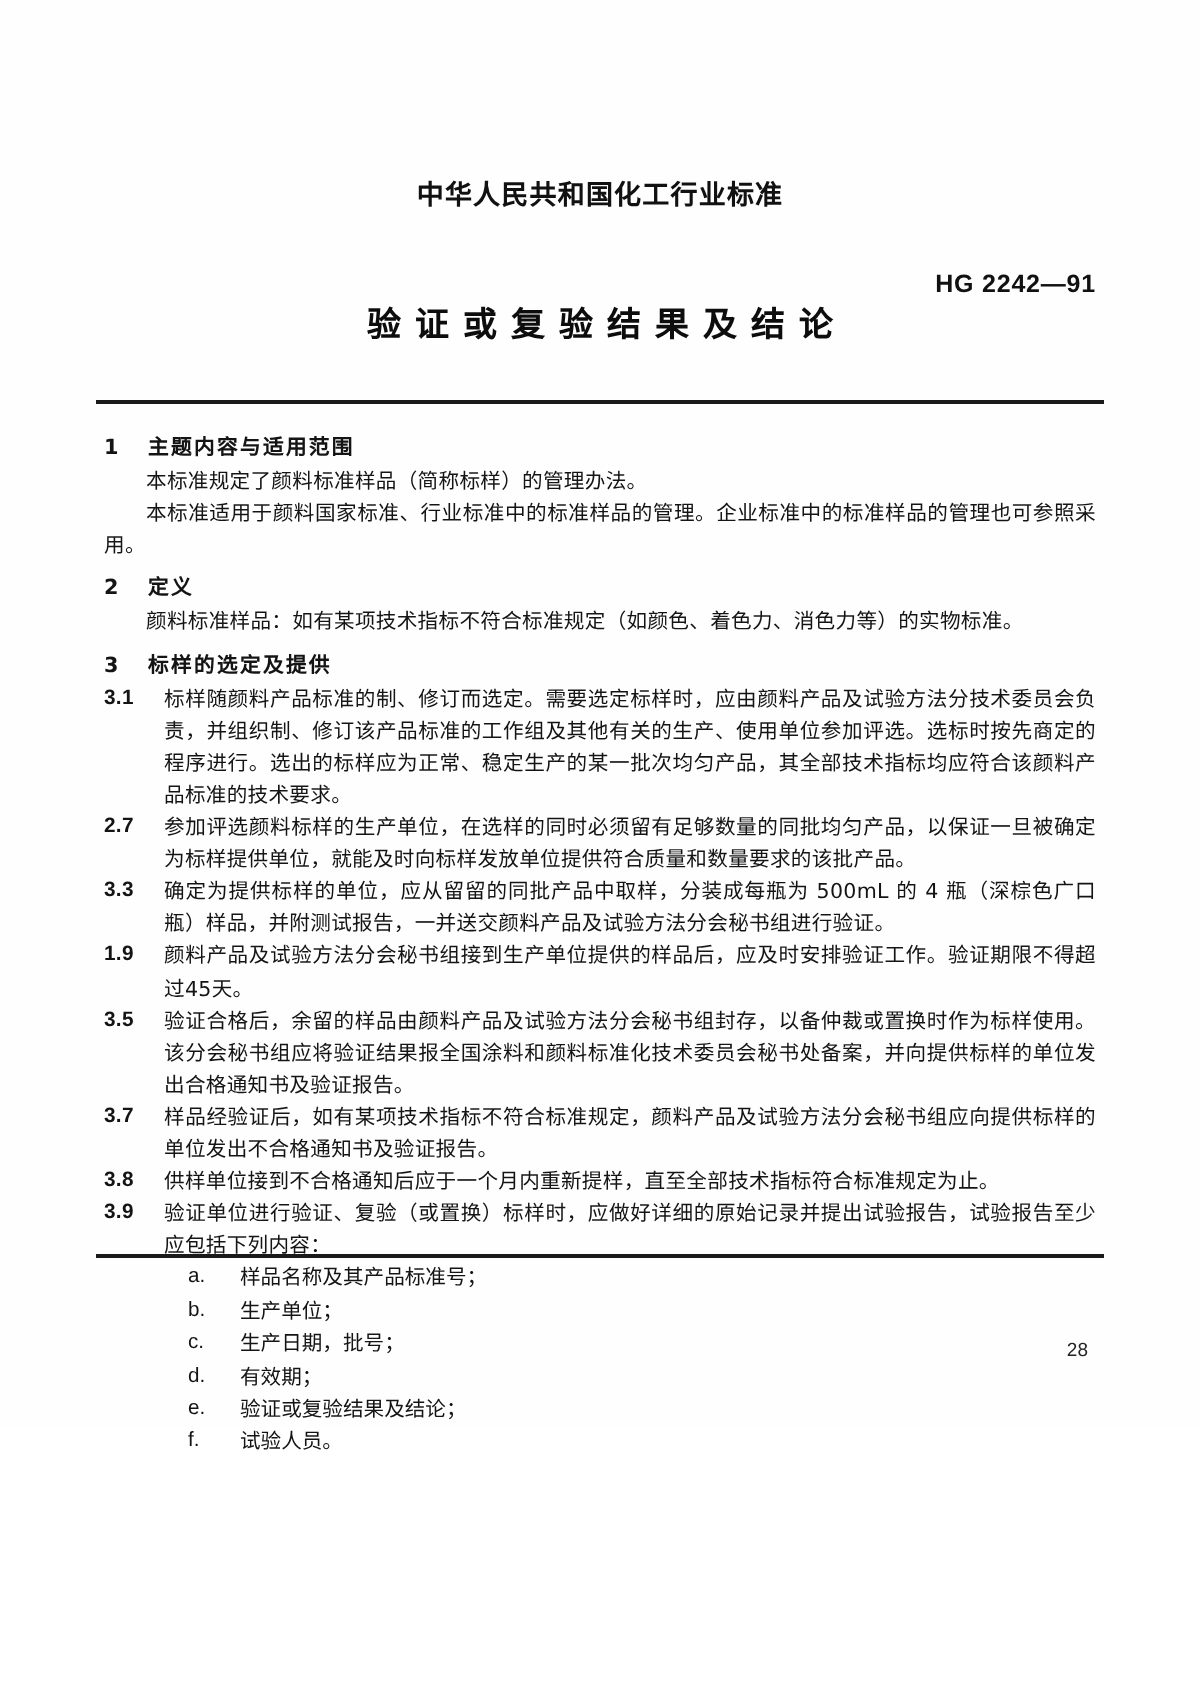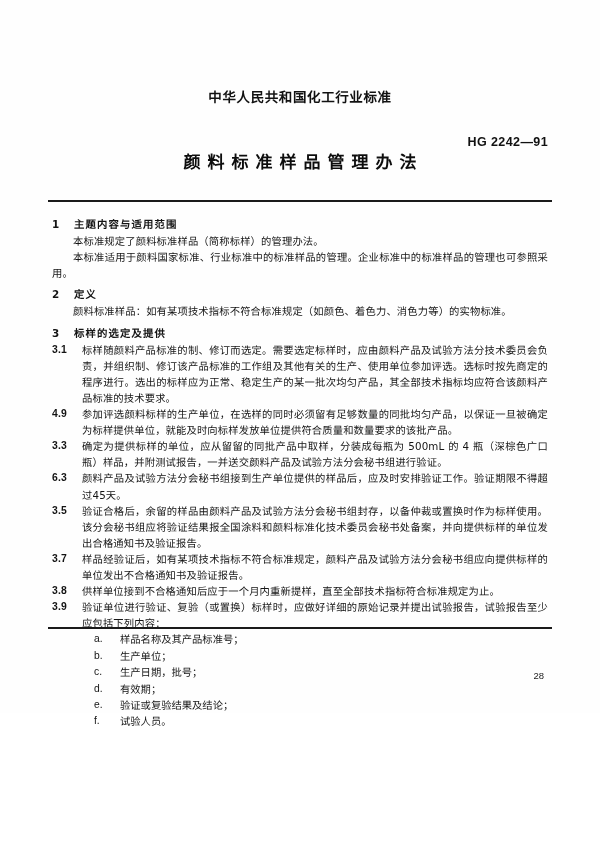--- a/index.html
+++ b/index.html
@@ -160,21 +160,21 @@
 </head>
 <body>
 
 <div class="page">
 
   <div class="doc-header">
     <div class="std-org">中华人民共和国化工行业标准</div>
     <div class="std-number-row">
       <span class="std-number">HG 2242—91</span>
     </div>
-    <div class="doc-title">颜料标准样品管理办法</div>
+    <div class="doc-title">验证或复验结果及结论</div>
   </div>
 
   <div class="rule-top"></div>
 
   <div class="body-area">
 
     <div class="sec-head">
       <span class="num">1</span>
       <span class="txt">主题内容与适用范围</span>
     </div>
@@ -190,29 +190,29 @@
     <div class="sec-head">
       <span class="num">3</span>
       <span class="txt">标样的选定及提供</span>
     </div>
 
     <div class="clause">
       <span class="cnum">3.1</span>
       <span class="ctext">标样随颜料产品标准的制、修订而选定。需要选定标样时，应由颜料产品及试验方法分技术委员会负责，并组织制、修订该产品标准的工作组及其他有关的生产、使用单位参加评选。选标时按先商定的程序进行。选出的标样应为正常、稳定生产的某一批次均匀产品，其全部技术指标均应符合该颜料产品标准的技术要求。</span>
     </div>
     <div class="clause">
-      <span class="cnum">4.9</span>
+      <span class="cnum">2.7</span>
       <span class="ctext">参加评选颜料标样的生产单位，在选样的同时必须留有足够数量的同批均匀产品，以保证一旦被确定为标样提供单位，就能及时向标样发放单位提供符合质量和数量要求的该批产品。</span>
     </div>
     <div class="clause">
       <span class="cnum">3.3</span>
       <span class="ctext">确定为提供标样的单位，应从留留的同批产品中取样，分装成每瓶为 500mL 的 4 瓶（深棕色广口瓶）样品，并附测试报告，一并送交颜料产品及试验方法分会秘书组进行验证。</span>
     </div>
     <div class="clause">
-      <span class="cnum">6.3</span>
+      <span class="cnum">1.9</span>
       <span class="ctext">颜料产品及试验方法分会秘书组接到生产单位提供的样品后，应及时安排验证工作。验证期限不得超过45天。</span>
     </div>
     <div class="clause">
       <span class="cnum">3.5</span>
       <span class="ctext">验证合格后，余留的样品由颜料产品及试验方法分会秘书组封存，以备仲裁或置换时作为标样使用。该分会秘书组应将验证结果报全国涂料和颜料标准化技术委员会秘书处备案，并向提供标样的单位发出合格通知书及验证报告。</span>
     </div>
     <div class="clause">
       <span class="cnum">3.7</span>
       <span class="ctext">样品经验证后，如有某项技术指标不符合标准规定，颜料产品及试验方法分会秘书组应向提供标样的单位发出不合格通知书及验证报告。</span>
     </div>

